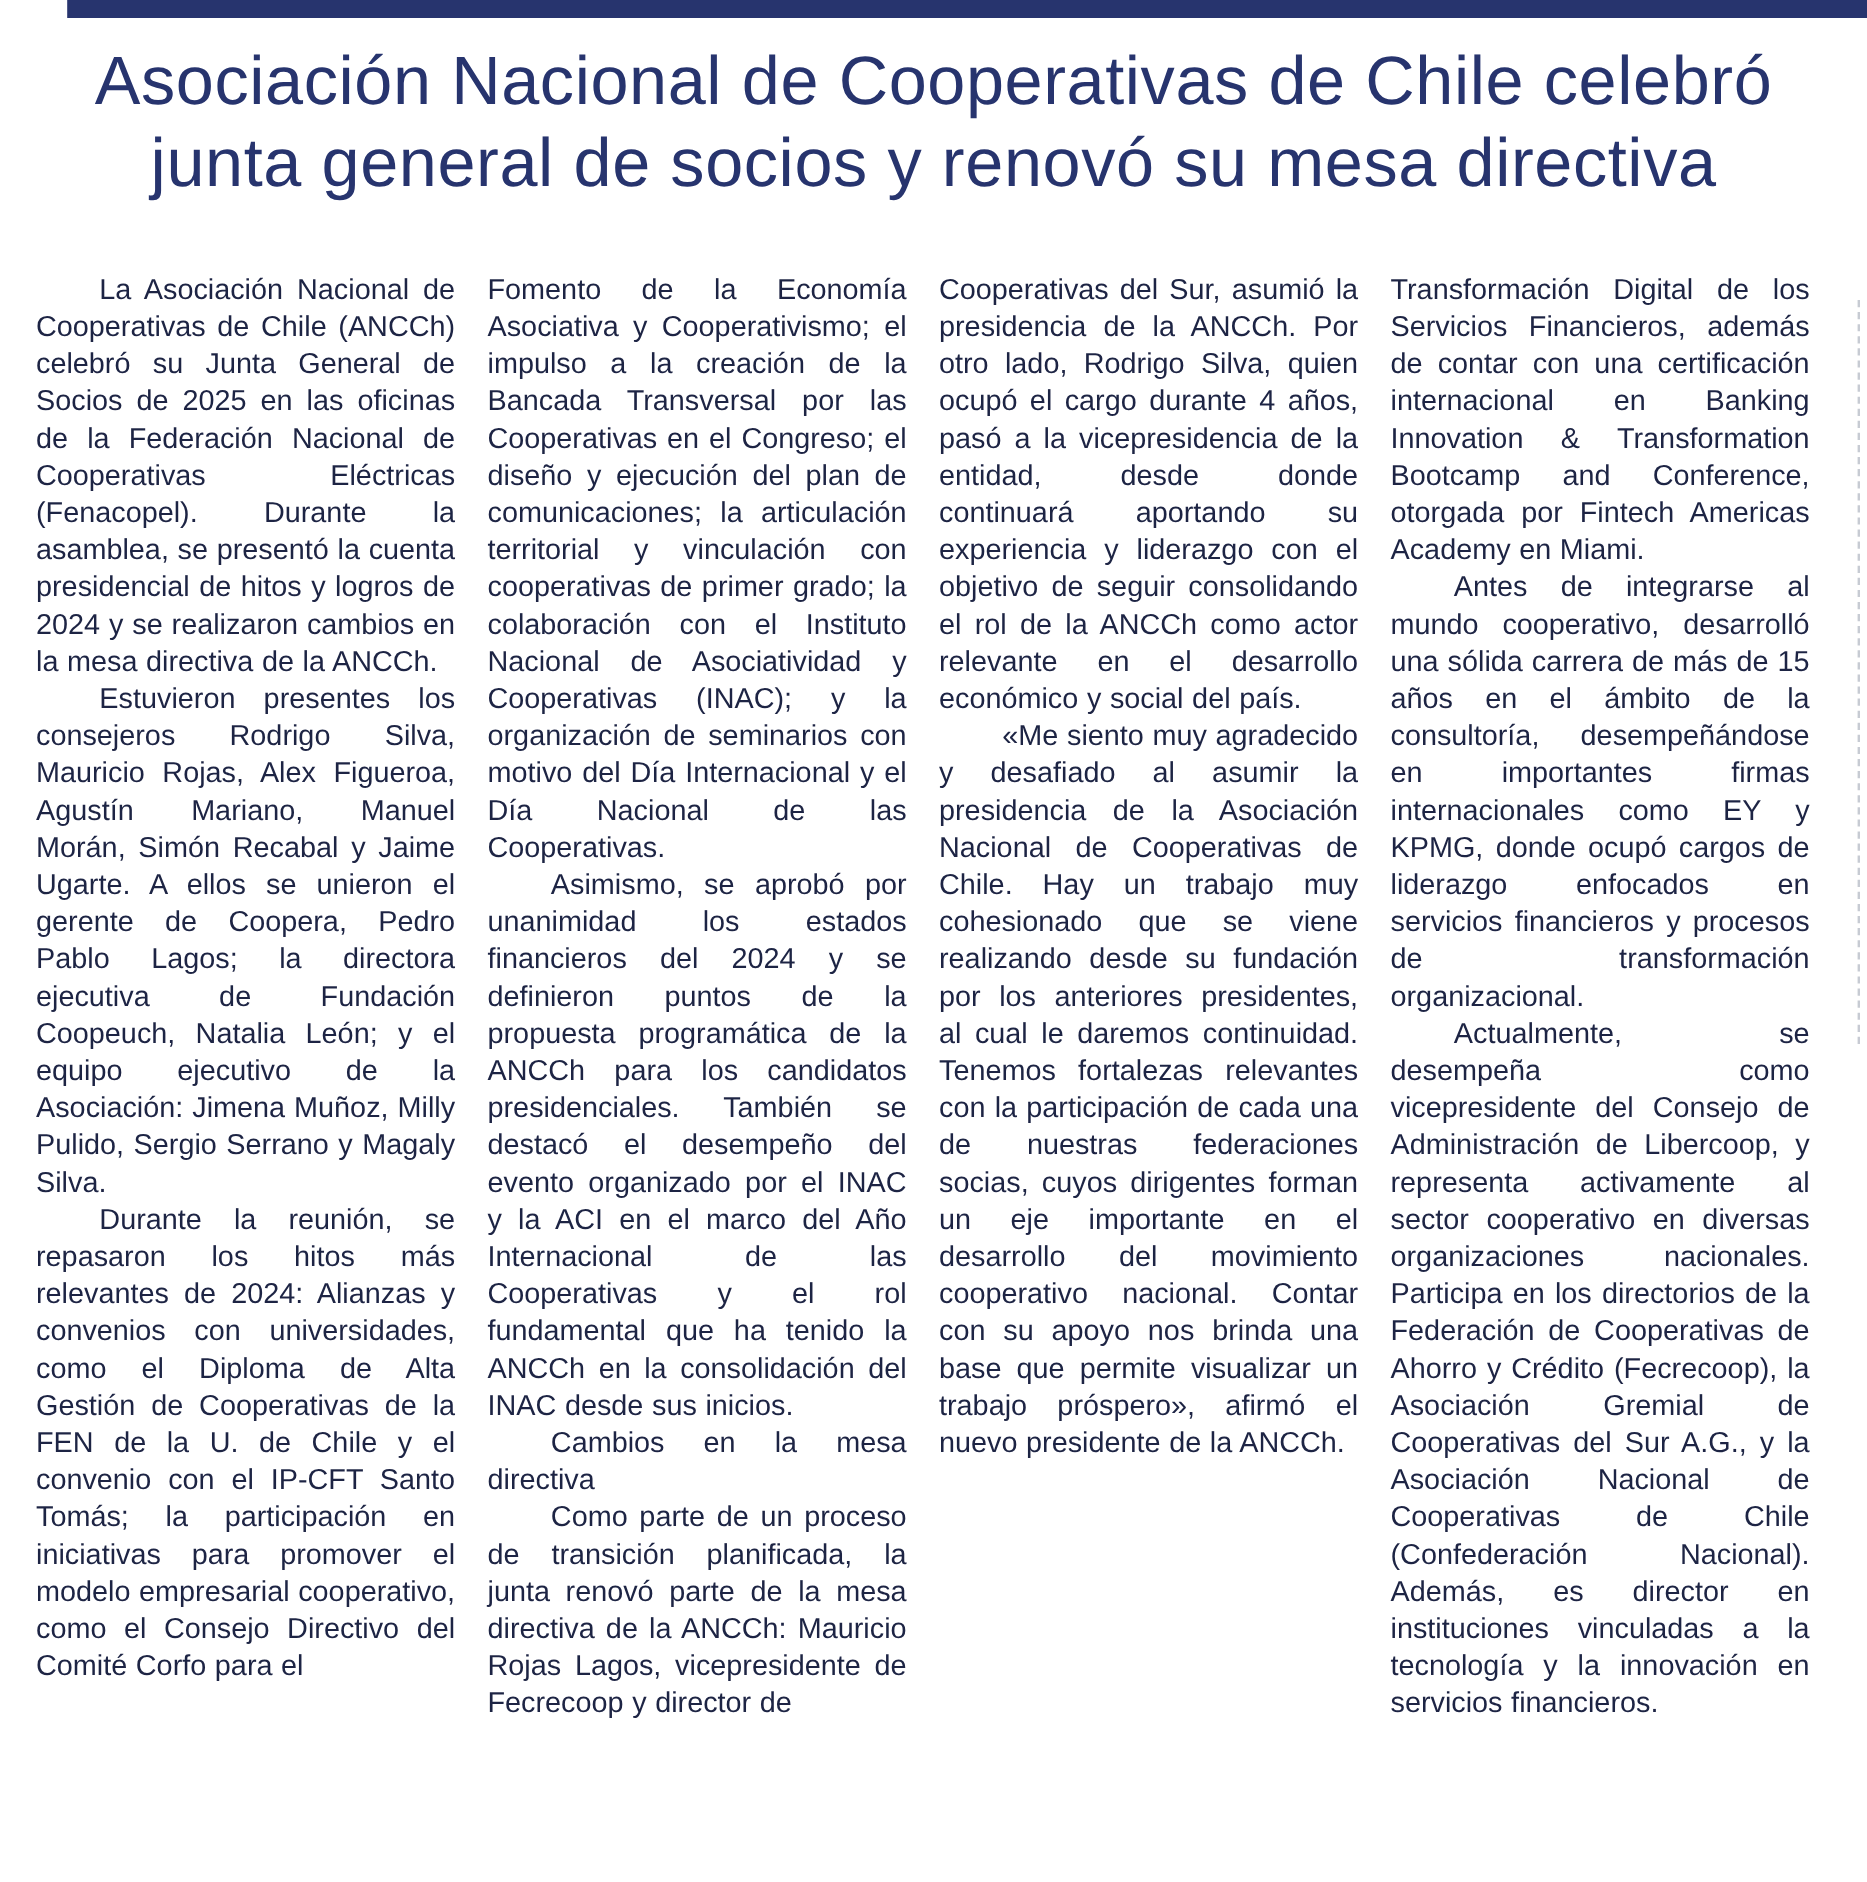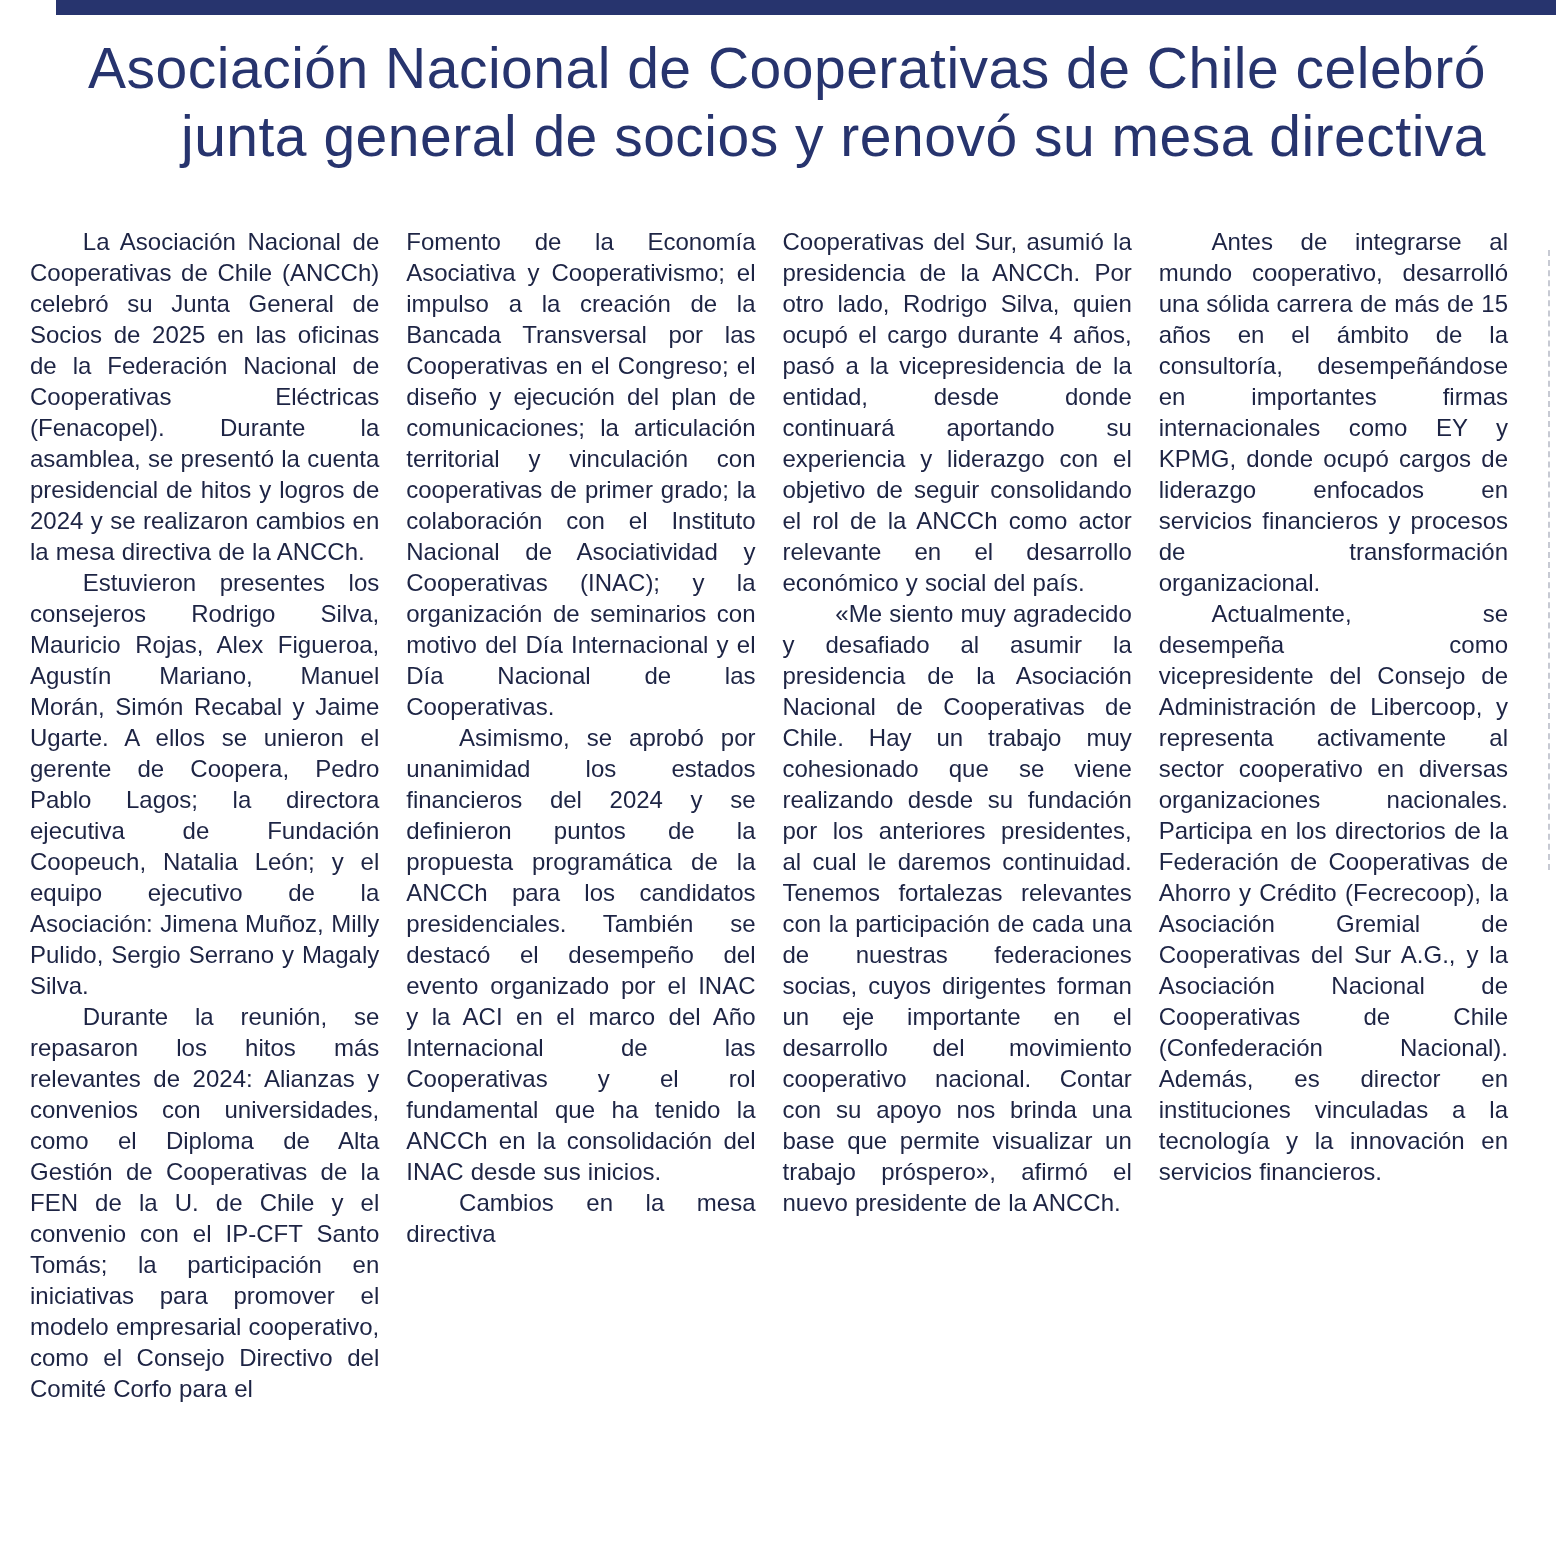--- a/index.html
+++ b/index.html
@@ -23,21 +23,21 @@
   .top-rule{
     position:absolute;
     top:0;
     left:56px;
     right:0;
     height:15px;
     background:var(--accent);
   }
   .headline{
     margin:34px 70px 6px 70px;
-    text-align:right;
+    text-align:center;
     font-size:57px;
     line-height:1.2;
     font-weight:400;
     color:var(--accent);
     letter-spacing:0.5px;
   }
   .body-columns{
     display:flex;
     gap:27px;
     padding:14px 48px 0 30px;
@@ -83,28 +83,30 @@
     <div class="col">
       <p class="para indent">La Asociación Nacional de Cooperativas de Chile (ANCCh) celebró su Junta General de Socios de 2025 en las oficinas de la Federación Nacional de Cooperativas Eléctricas (Fenacopel). Durante la asamblea, se presentó la cuenta presidencial de hitos y logros de 2024 y se realizaron cambios en la mesa directiva de la ANCCh.</p>
       <p class="para indent">Estuvieron presentes los consejeros Rodrigo Silva, Mauricio Rojas, Alex Figueroa, Agustín Mariano, Manuel Morán, Simón Recabal y Jaime Ugarte. A ellos se unieron el gerente de Coopera, Pedro Pablo Lagos; la directora ejecutiva de Fundación Coopeuch, Natalia León; y el equipo ejecutivo de la Asociación: Jimena Muñoz, Milly Pulido, Sergio Serrano y Magaly Silva.</p>
       <p class="para indent">Durante la reunión, se repasaron los hitos más relevantes de 2024: Alianzas y convenios con universidades, como el Diploma de Alta Gestión de Cooperativas de la FEN de la U. de Chile y el convenio con el IP-CFT Santo Tomás; la participación en iniciativas para promover el modelo empresarial cooperativo, como el Consejo Directivo del Comité Corfo para el</p>
     </div>
 
     <div class="col">
       <p class="para">Fomento de la Economía Asociativa y Cooperativismo; el impulso a la creación de la Bancada Transversal por las Cooperativas en el Congreso; el diseño y ejecución del plan de comunicaciones; la articulación territorial y vinculación con cooperativas de primer grado; la colaboración con el Instituto Nacional de Asociatividad y Cooperativas (INAC); y la organización de seminarios con motivo del Día Internacional y el Día Nacional de las Cooperativas.</p>
       <p class="para indent">Asimismo, se aprobó por unanimidad los estados financieros del 2024 y se definieron puntos de la propuesta programática de la ANCCh para los candidatos presidenciales. También se destacó el desempeño del evento organizado por el INAC y la ACI en el marco del Año Internacional de las Cooperativas y el rol fundamental que ha tenido la ANCCh en la consolidación del INAC desde sus inicios.</p>
       <p class="para indent">Cambios en la mesa directiva</p>
+      <p class="para indent">Como parte de un proceso de transición planificada, la junta renovó parte de la mesa directiva de la ANCCh: Mauricio Rojas Lagos, vicepresidente de Fecrecoop y director de</p>
     </div>
 
     <div class="col">
       <p class="para">Cooperativas del Sur, asumió la presidencia de la ANCCh. Por otro lado, Rodrigo Silva, quien ocupó el cargo durante 4 años, pasó a la vicepresidencia de la entidad, desde donde continuará aportando su experiencia y liderazgo con el objetivo de seguir consolidando el rol de la ANCCh como actor relevante en el desarrollo económico y social del país.</p>
       <p class="para indent">«Me siento muy agradecido y desafiado al asumir la presidencia de la Asociación Nacional de Cooperativas de Chile. Hay un trabajo muy cohesionado que se viene realizando desde su fundación por los anteriores presidentes, al cual le daremos continuidad. Tenemos fortalezas relevantes con la participación de cada una de nuestras federaciones socias, cuyos dirigentes forman un eje importante en el desarrollo del movimiento cooperativo nacional. Contar con su apoyo nos brinda una base que permite visualizar un trabajo próspero», afirmó el nuevo presidente de la ANCCh.</p>
     </div>
 
     <div class="col">
+      <p class="para">Transformación Digital de los Servicios Financieros, además de contar con una certificación internacional en Banking Innovation &amp; Transformation Bootcamp and Conference, otorgada por Fintech Americas Academy en Miami.</p>
       <p class="para indent">Antes de integrarse al mundo cooperativo, desarrolló una sólida carrera de más de 15 años en el ámbito de la consultoría, desempeñándose en importantes firmas internacionales como EY y KPMG, donde ocupó cargos de liderazgo enfocados en servicios financieros y procesos de transformación organizacional.</p>
       <p class="para indent">Actualmente, se desempeña como vicepresidente del Consejo de Administración de Libercoop, y representa activamente al sector cooperativo en diversas organizaciones nacionales. Participa en los directorios de la Federación de Cooperativas de Ahorro y Crédito (Fecrecoop), la Asociación Gremial de Cooperativas del Sur A.G., y la Asociación Nacional de Cooperativas de Chile (Confederación Nacional). Además, es director en instituciones vinculadas a la tecnología y la innovación en servicios financieros.</p>
     </div>
 
   </div>
 
   <div class="margin-marks"></div>
 
 </div>
 

